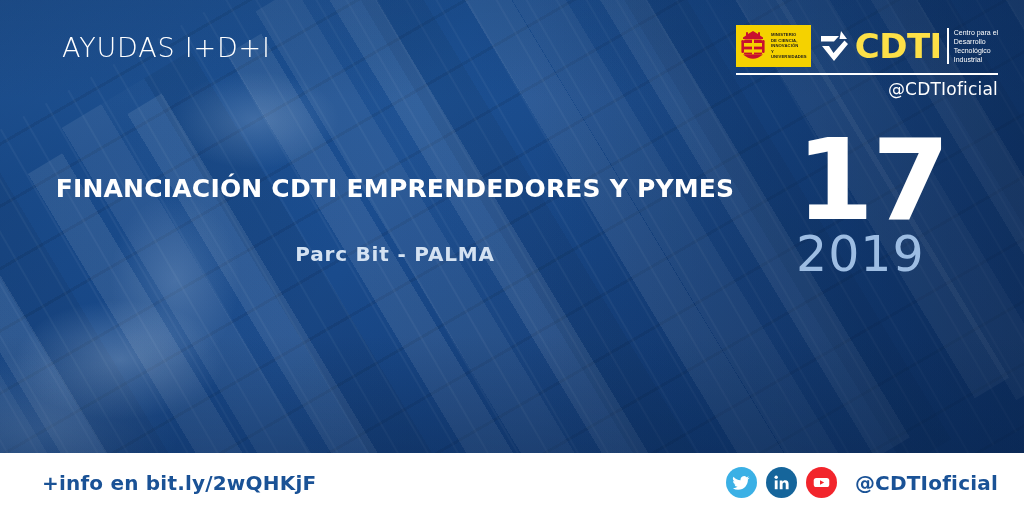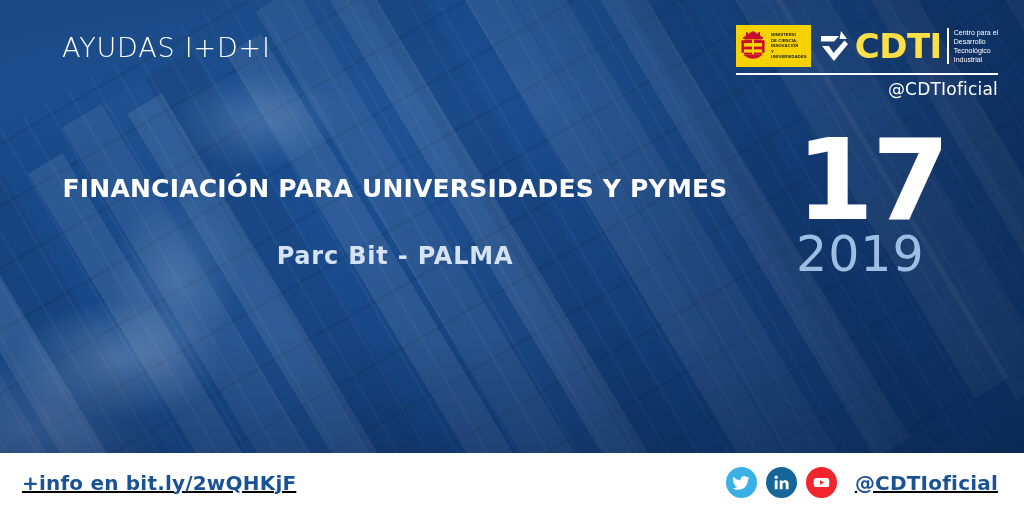--- a/index.html
+++ b/index.html
@@ -229,21 +229,21 @@
     margin-top: 12px;
     font-size: 25px;
     font-weight: 700;
     color: #ffffff;
     letter-spacing: .2px;
     font-family: "DejaVu Sans", sans-serif;
     line-height: 30px;
   }
   .h-place {
     margin-top: 38px;
-    font-size: 24px;
+    font-size: 20px;
     font-weight: 700;
     color: #d4e2f2;
     letter-spacing: .8px;
     font-family: "DejaVu Sans", sans-serif;
   }
 
   
   .date-block {
     position: absolute;
     left: 796px;
@@ -283,22 +283,21 @@
     position: absolute;
     left: 0;
     top: 453px;
     width: 1024px;
     height: 59px;
     background: #ffffff;
     display: flex;
     align-items: center;
     justify-content: space-between;
     box-sizing: border-box;
-    padding: 0 26px 0 22px;
-    text-decoration: underline;
+    padding: 0 26px 0 42px;
   }
   .footer-left {
     font-size: 20px;
     font-weight: 700;
     color: #1a5296;
     letter-spacing: .2px;
     font-family: "DejaVu Sans", sans-serif;
   }
   .footer-right {
     display: flex;
@@ -380,21 +379,21 @@
           <div>Industrial</div>
         </div>
       </div>
     </div>
 
     <div class="logo-rule"></div>
     <div class="logo-handle">@CDTIoficial</div>
   </div>
 
   <div class="headline-wrap">
-    <div class="h-sub">FINANCIACIÓN PARA UNIVERSIDADES Y PYMES</div>
+    <div class="h-sub">FINANCIACIÓN CDTI EMPRENDEDORES Y PYMES</div>
     <div class="h-place">Parc Bit - PALMA</div>
   </div>
 
   <div class="date-block">
     <div class="date-day">17</div>
     <div class="date-year">2019</div>
   </div>
 
   <div class="footer">
     <div class="footer-left">+info en bit.ly/2wQHKjF</div>

